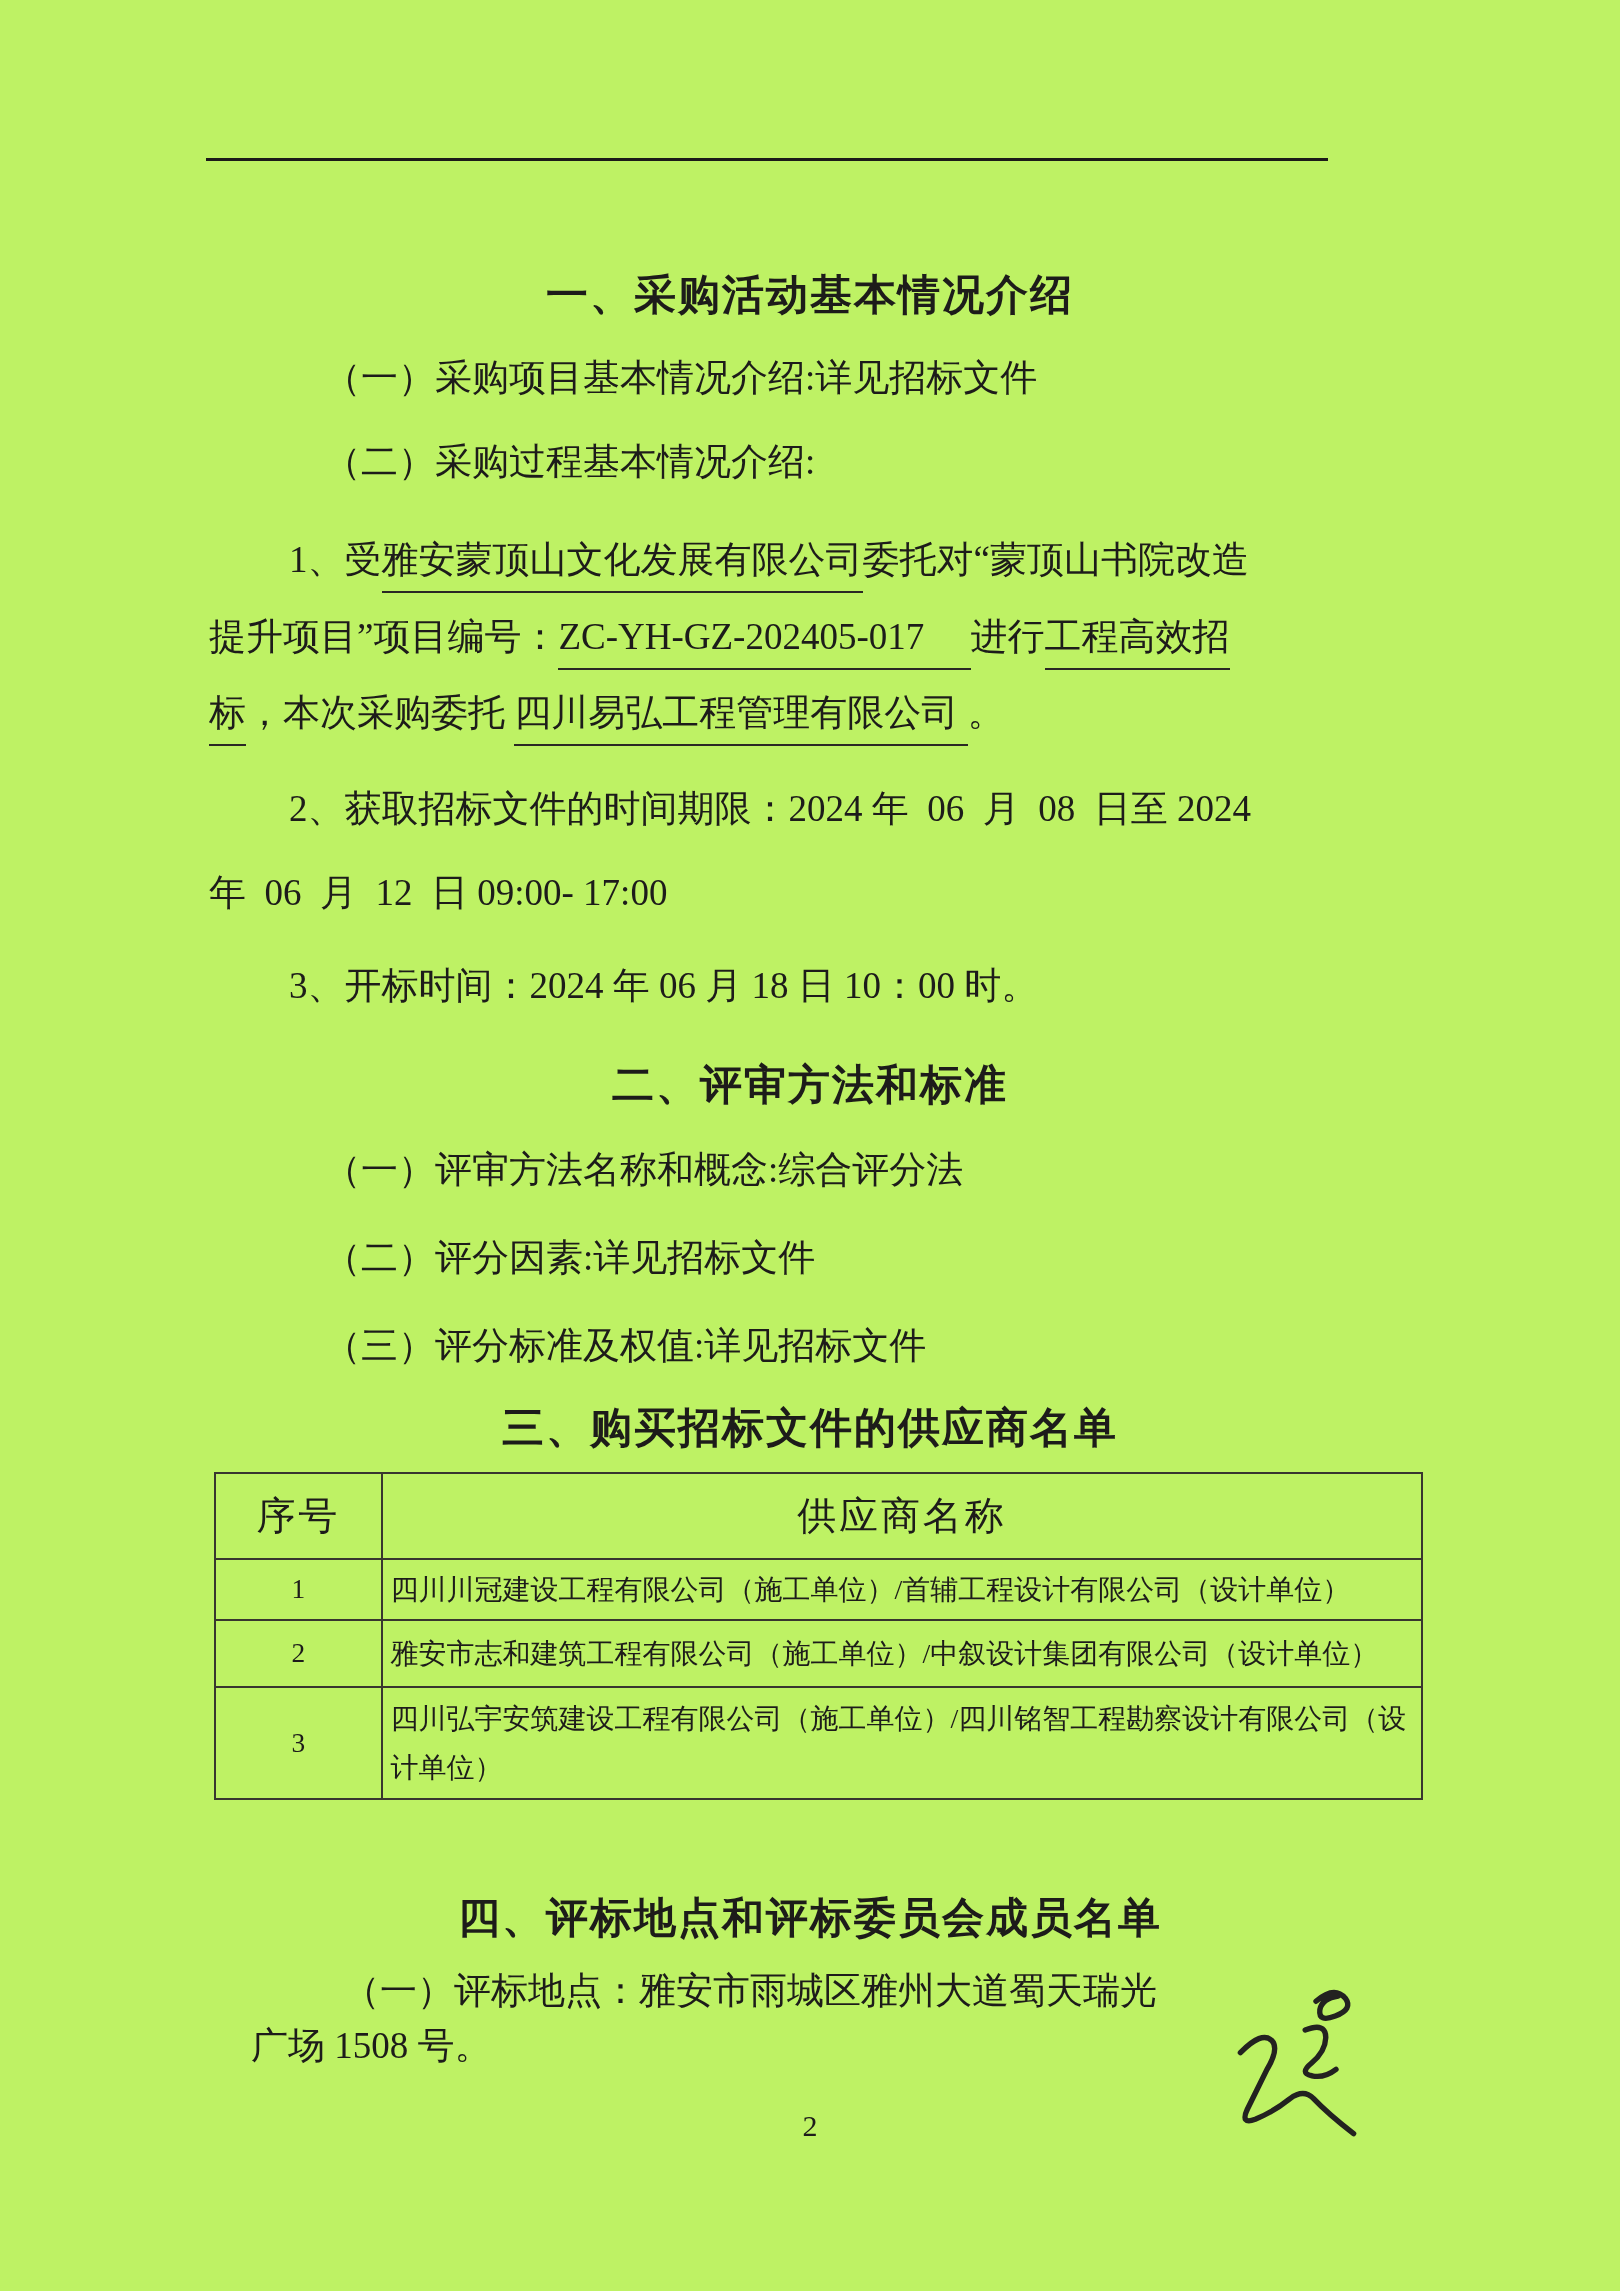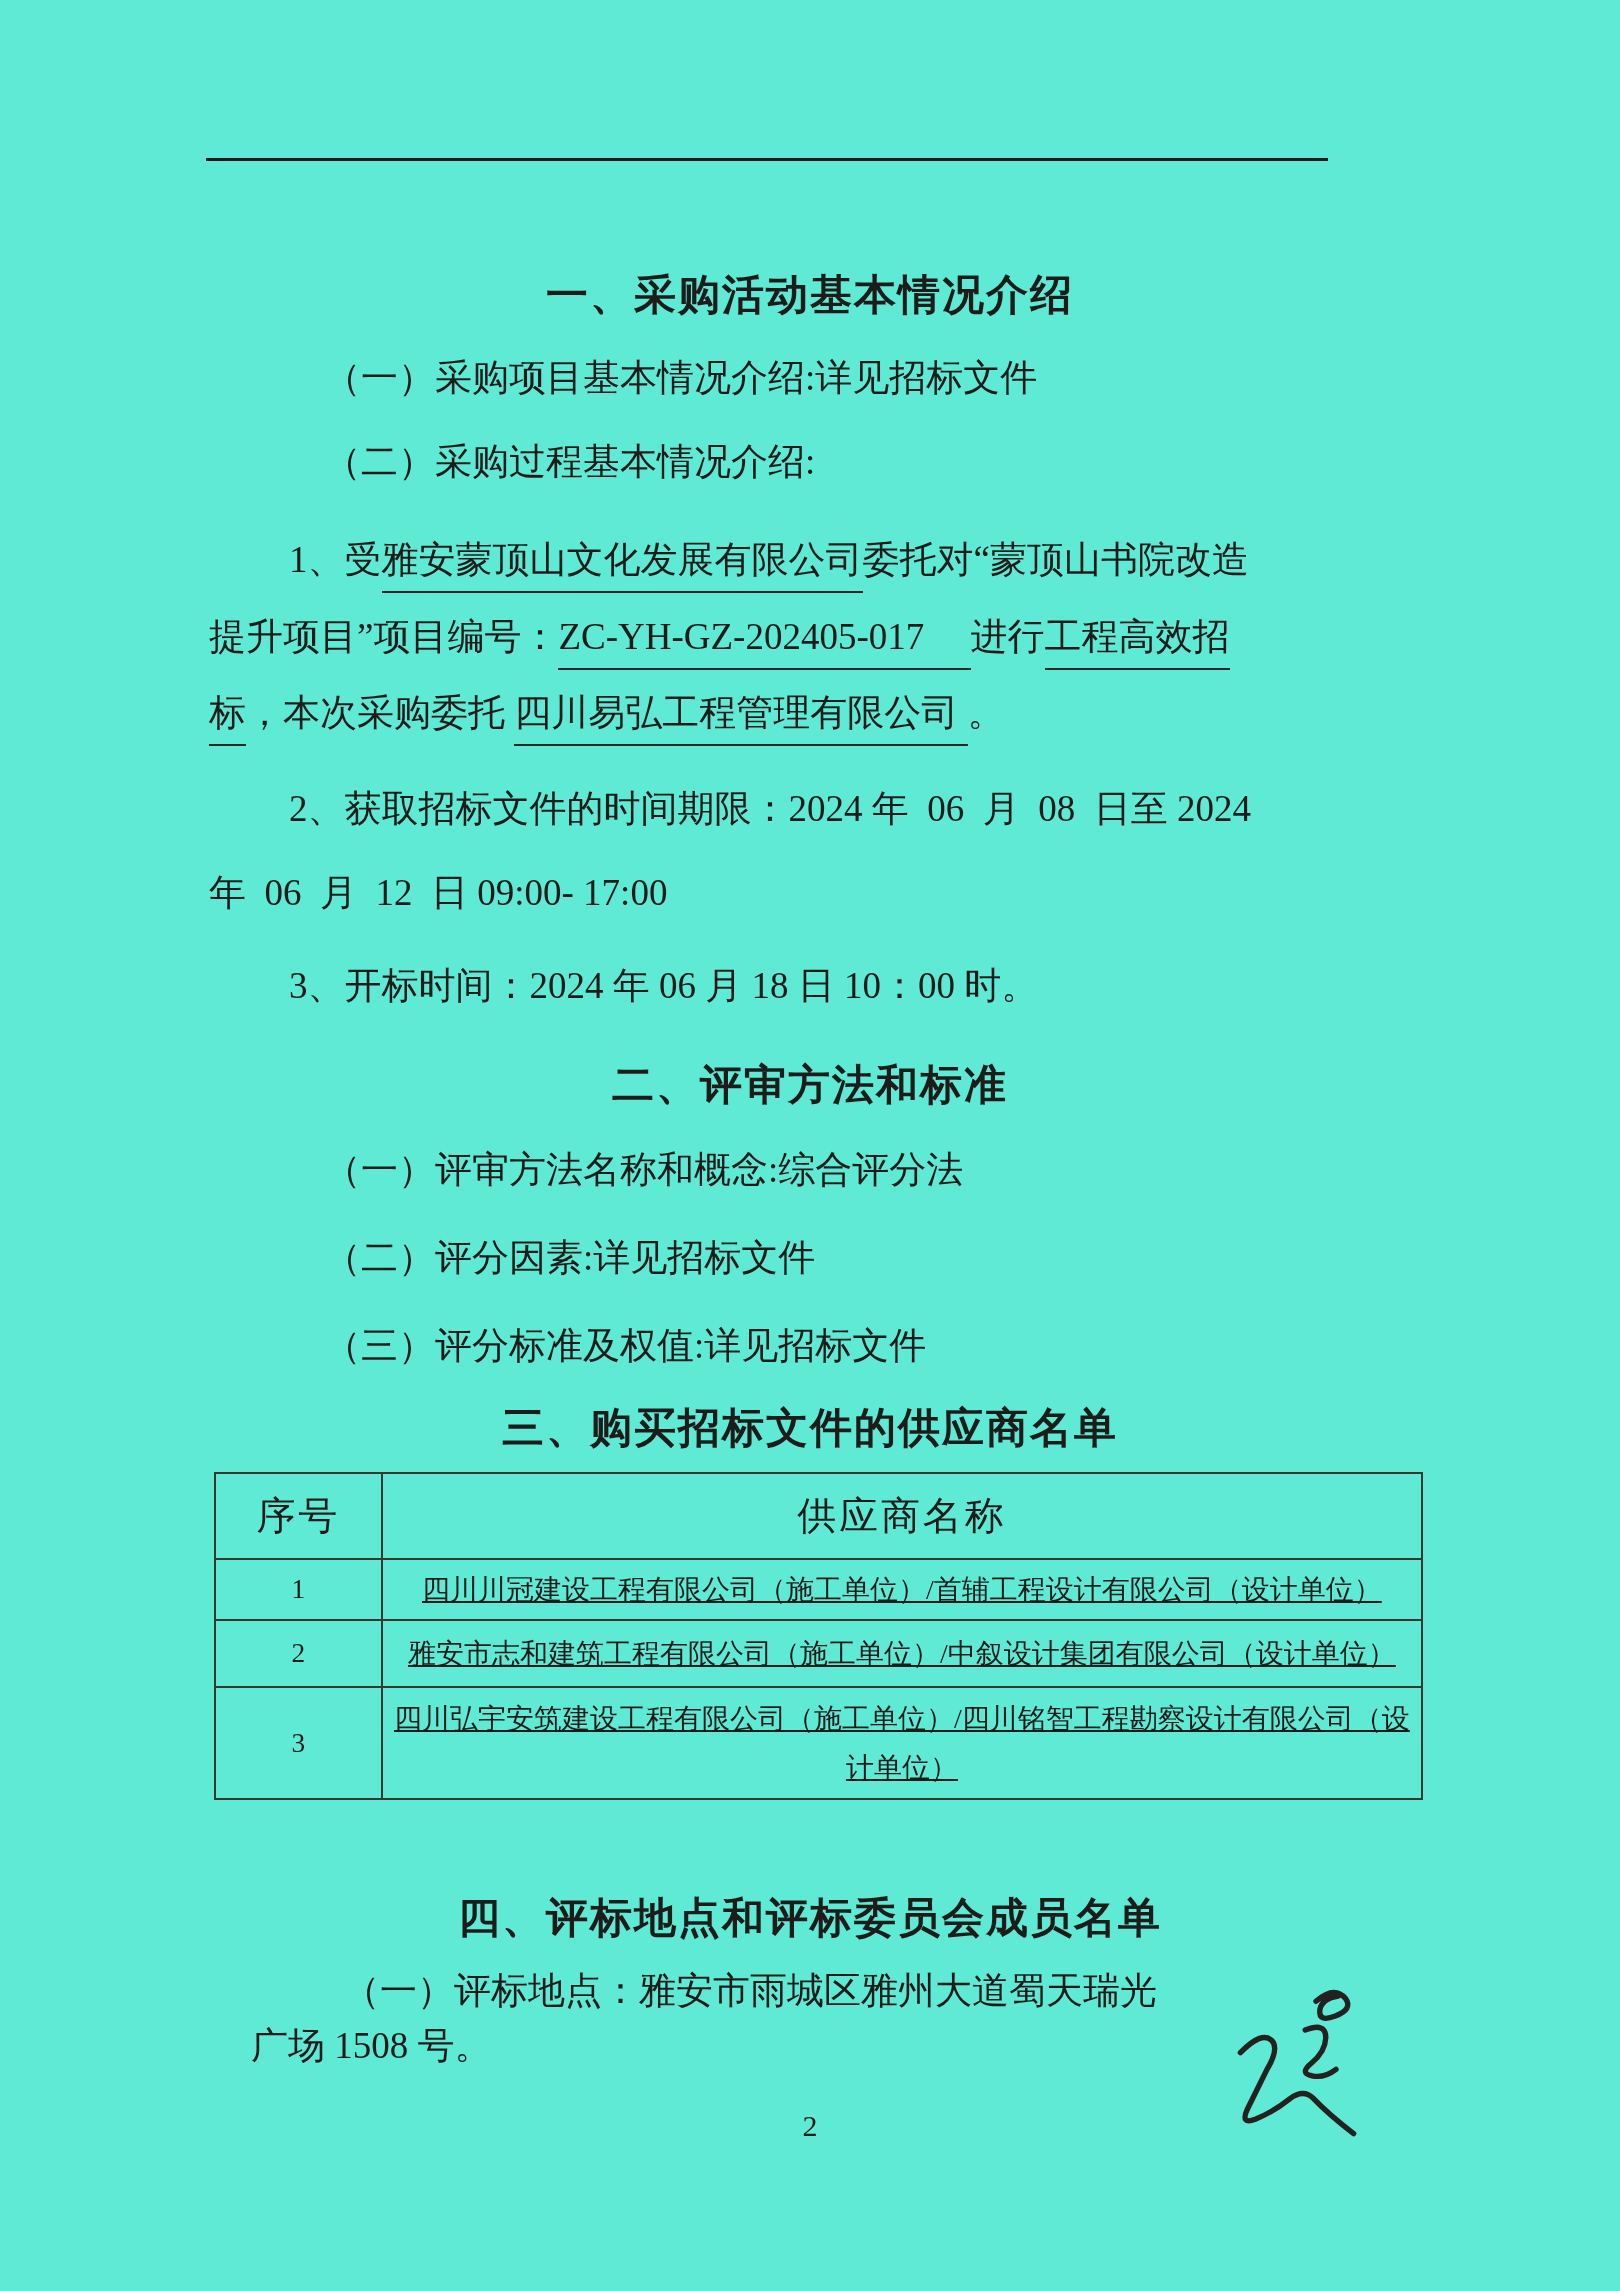--- a/index.html
+++ b/index.html
@@ -1,20 +1,20 @@
 <!DOCTYPE html>
 <html><head>
 <meta charset="utf-8">
 <style>
   html,body { margin:0; padding:0; background:#d8d6d2; }
   .page {
     position:relative;
     width:1620px; height:2292px;
     margin:0 auto;
-    background:#5eead4;
+    background:#bef264;
     font-family:"Liberation Serif", serif;
     color:#1d1c1a;
     overflow:hidden;
   }
   .rule {
     position:absolute; left:206px; top:158px;
     width:1122px; height:2.9px; background:#1c1b19;
   }
   .heading {
     position:absolute; left:0; width:1620px;
@@ -43,21 +43,21 @@
   table.suppliers th, table.suppliers td {
     border:2px solid #38362f;
     font-weight:normal;
     padding:0 7.8px;
   }
   table.suppliers { border:2.9px solid #38362f; }
   th.col-no, td.cell-no { width:149px; }
   th.col-name, td.cell-name { width:1023px; }
   tr.hdr th { height:84px; font-size:39px; text-align:center; letter-spacing:2.9px; }
   td.cell-no { height:59px; font-size:27.4px; text-align:center; }
-  td.cell-name { font-size:28px; text-align:center; line-height:1.75;text-decoration:underline; }
+  td.cell-name { font-size:28px; line-height:1.75; }
   tr.r1 td { height:59px; }
   tr.r2 td { height:65px; }
   tr.r3 td { height:110px; }
   .pagenum {
     position:absolute; left:0; top:2109px; width:1620px;
     text-align:center; font-size:30px;
   }
   .signature {
     position:absolute; left:1213px; top:1986px;
     width:167px; height:167px;

